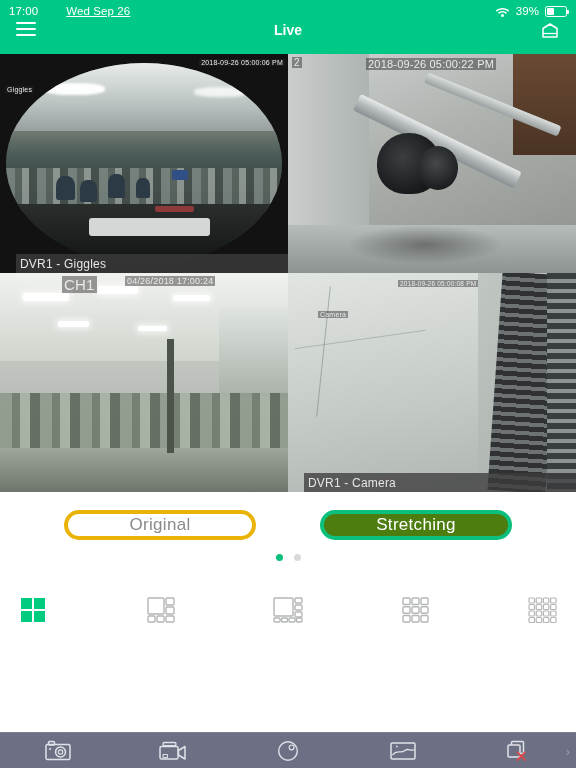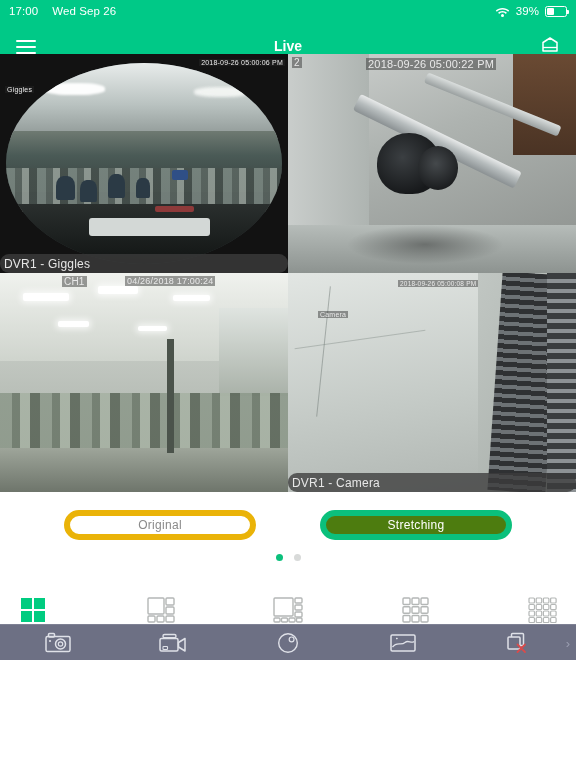--- a/index.html
+++ b/index.html
@@ -2,70 +2,69 @@
 <html><head>
 <meta charset="utf-8">
 <style>
   * { box-sizing: border-box; margin: 0; padding: 0; }
   html, body {
     width: 576px; height: 768px;
     font-family: "Liberation Sans", sans-serif;
     background: #ffffff;
     overflow: hidden;
   }
-  #app { position: relative; width: 576px; height: 660px; }
+  #app { position: relative; width: 576px; height: 768px; }
 
   
   .statusbar {
     height: 22px; background: #00c987; color: #ffffff;
     display: flex; align-items: center; padding: 0 9px;
     font-size: 11.5px; letter-spacing: .1px;
   }
   .sb-time { font-weight: 400; }
-  .sb-date { margin-left: 14px; }
+  .sb-date { margin-left: 28px; text-decoration: underline; }
   .sb-right { margin-left: auto; display: flex; align-items: flex-end; gap: 6px; }
   .wifi-icon { display:block; }
   .sb-batt-pct { font-size: 11.5px; }
   .batt {
     width: 22px; height: 11px; border: 1.3px solid #ffffff;
     border-radius: 2.5px; position: relative; display: flex; align-items: center;
     padding: 1.2px;
   }
   .batt:after {
     content:""; position:absolute; right:-3.2px; top:3px;
     width:2px; height:4px; background:#ffffff; border-radius:0 1px 1px 0;
   }
   .batt-fill { height: 100%; width: 39%; background:#ffffff; border-radius:1px; }
 
   
   .navbar {
     height: 32px; background: #00c987; color:#fff;
-    display:flex; align-items:flex-end; position:relative; padding: 0 16px;
+    display:flex; align-items:flex-start; position:relative; padding: 0 16px;
   }
   .hamburger { width:20px; height:14px; display:flex; flex-direction:column;
     justify-content:space-between; cursor:pointer; }
   .hamburger span { display:block; height:2px; background:#fff; border-radius:1px; }
   .nav-title {
     position:absolute; left:0; right:0; text-align:center;
     font-size:14px; font-weight:700; pointer-events:none;
   }
   .nav-right { margin-left:auto; display:flex; align-items:center; }
 
   
   .grid { width:576px; height:438px; display:grid;
     grid-template-columns: 1fr 1fr; grid-template-rows: 1fr 1fr; background:#000; }
   .cell { position:relative; overflow:hidden; }
   .cell.sel { outline: 1.5px solid #d8d15a; outline-offset:-1.5px; z-index:2; }
   .cell-video { position:absolute; inset:0; }
   .cell-label {
-    position:absolute; left:0; right:0; bottom:0; height:19px;
+    position:absolute; left:16px; right:0; bottom:0; height:19px;
     background: rgba(60,60,60,.78); color:#e6e6e6;
     font-size:12px; display:flex; align-items:center; padding-left:4px;
     letter-spacing:.2px;
-    border-radius:9px;
   }
   .osd {
     position:absolute; color:#e9e9e9; font-size:7px;
     font-family:"Liberation Sans", sans-serif;
     background: rgba(40,40,40,.45); padding:0 2px; white-space:nowrap;
     letter-spacing:.2px;
   }
   .osd.blur { filter: blur(.3px); }
 
   
@@ -166,22 +165,22 @@
   .sc4-line { position:absolute; left:12%; top:6%; width:1px; height:60%;
     background:rgba(120,130,125,.55); transform:rotate(6deg); }
   .sc4-line2 { position:absolute; left:2%; top:30%; width:46%; height:1px;
     background:rgba(120,130,125,.4); transform:rotate(-8deg); }
 
   
   .btn-area { padding: 18px 0 0 0; }
   .btn-row { display:flex; justify-content:center; gap:64px; margin-bottom:14px; }
   .abtn {
     width:192px; height:30px; border-radius:15px;
-    border:6px solid #eab308; background:#ffffff; color:#8a8a8a;
-    font-size:12px; font-family:"Liberation Sans", sans-serif;
+    border:4px solid #eab308; background:#ffffff; color:#8a8a8a;
+    font-size:17px; font-family:"Liberation Sans", sans-serif;
     display:flex; align-items:center; justify-content:center; cursor:pointer;
     letter-spacing:.3px;
   }
   .abtn.active { background:#4d7c0f; border-color:#0bc07c; color:#ffffff; }
   .ratio { letter-spacing:3px; }
 
   
   .dots { display:flex; justify-content:center; gap:11px; margin-top:14px; }
   .dot { width:7px; height:7px; border-radius:50%; background:#d8dad9; }
   .dot.on { background:#0bc07c; }
@@ -290,21 +289,21 @@
         <div class="sc3-light" style="left:8%;top:9%;width:16%;height:4%"></div>
         <div class="sc3-light" style="left:34%;top:6%;width:14%;height:3.5%"></div>
         <div class="sc3-light" style="left:60%;top:10%;width:13%;height:3%"></div>
         <div class="sc3-light" style="left:20%;top:22%;width:11%;height:2.5%"></div>
         <div class="sc3-light" style="left:48%;top:24%;width:10%;height:2.5%"></div>
         <div class="sc3-win"></div>
         <div class="sc3-desks"></div>
         <div class="sc3-floor"></div>
         <div class="sc3-post"></div>
       </div>
-      <div class="osd" style="left:62px;top:3px;font-size:10px">CH1</div>
+      <div class="osd" style="left:62px;top:3px;font-size:15px">CH1</div>
       <div class="osd" style="left:125px;top:3px;font-size:9px">04/26/2018 17:00:24</div>
     </div>
 
     <div class="cell">
       <div class="cell-video sc4">
         <div class="sc4-wall"></div>
         <div class="sc4-rack"></div>
         <div class="sc4-rack2"></div>
         <div class="sc4-line"></div>
         <div class="sc4-line2"></div>

